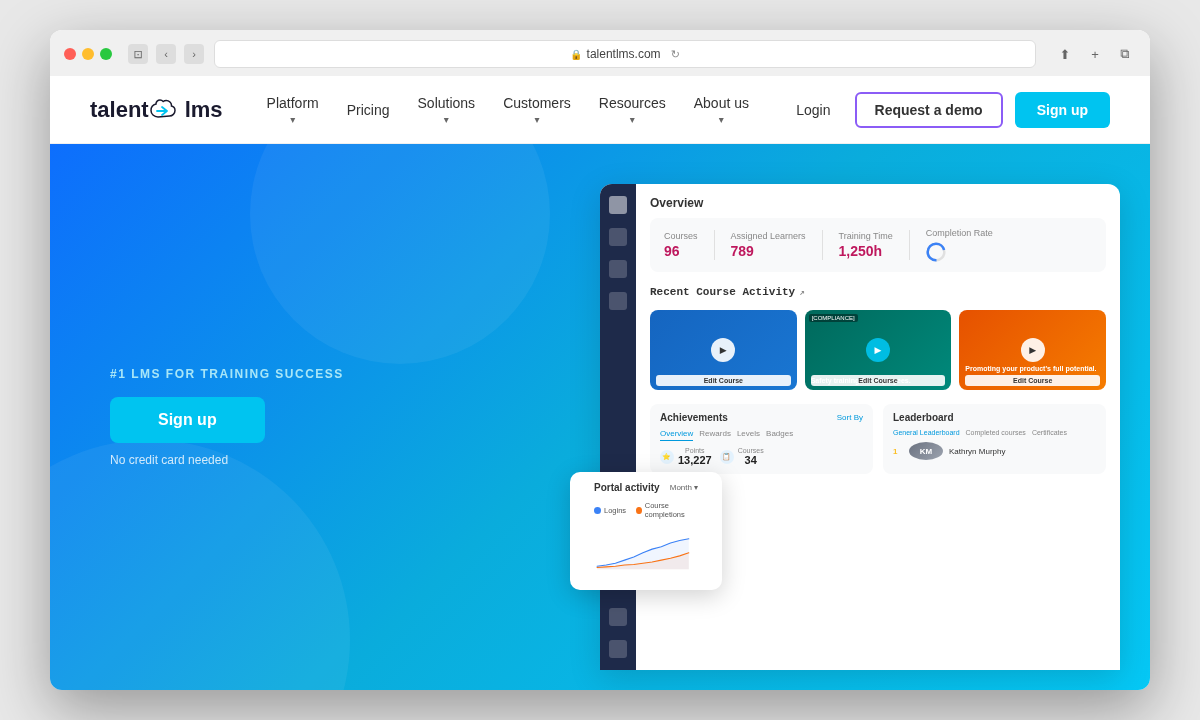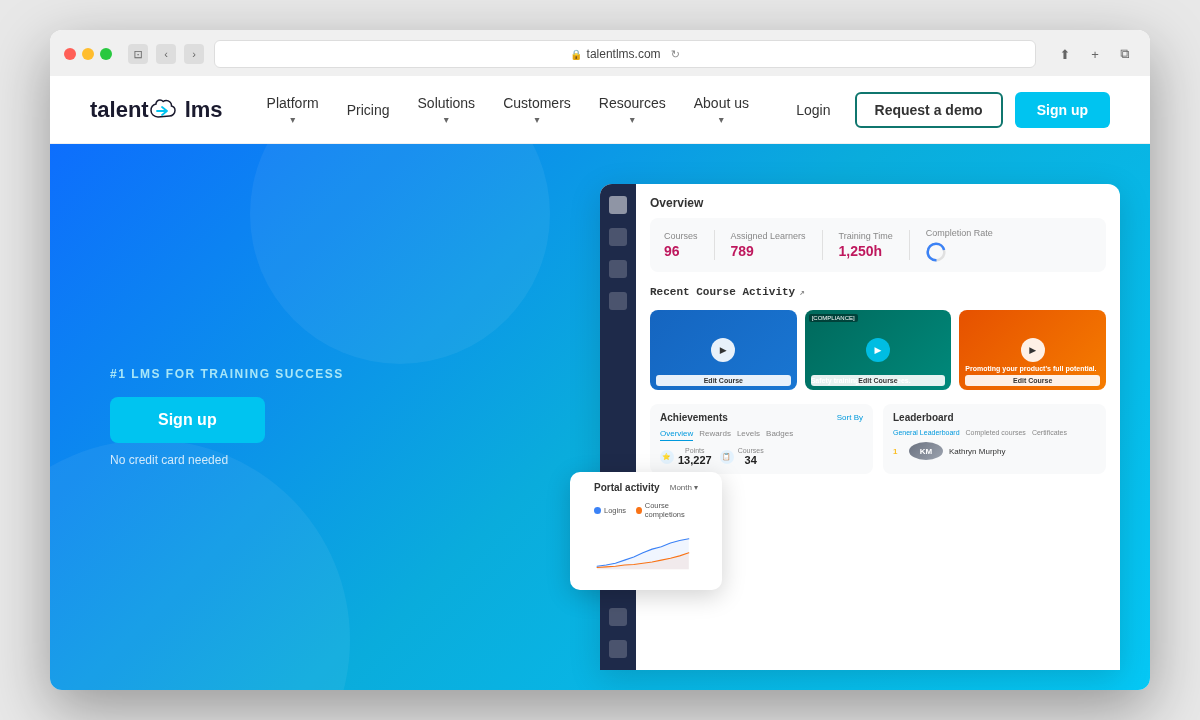--- a/index.html
+++ b/index.html
@@ -181,21 +181,21 @@
       gap: 12px;
     }
     .btn-login {
       font-size: 14px;
       color: #333;
       font-weight: 500;
       cursor: pointer;
       padding: 8px 12px;
     }
     .btn-demo {
-      border: 2px solid #0f766e;
+      border: 2px solid #8b5cf6;
       border-radius: 6px;
       padding: 8px 18px;
       font-size: 14px;
       font-weight: 600;
       color: #333;
       cursor: pointer;
       background: transparent;
     }
     .btn-signup {
       background: #00c4f0;

